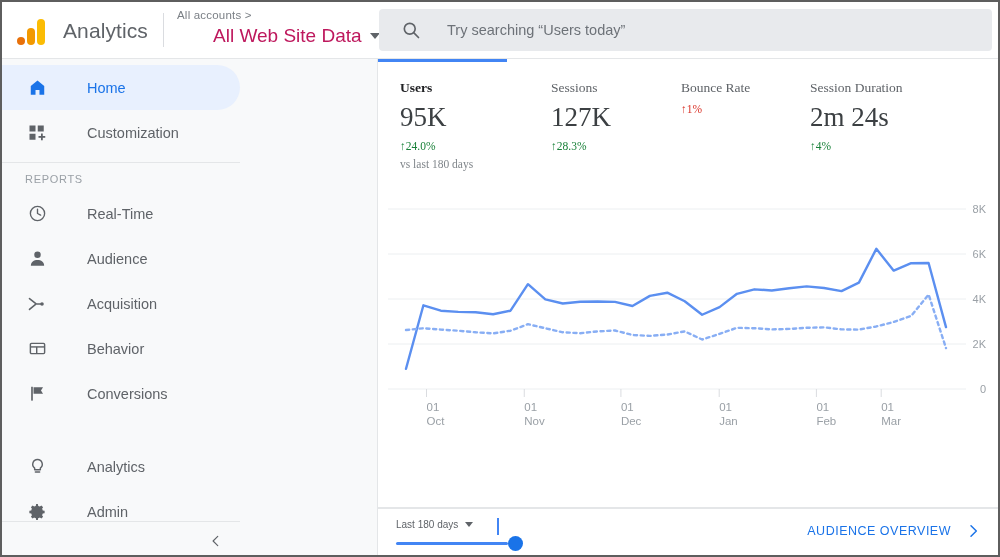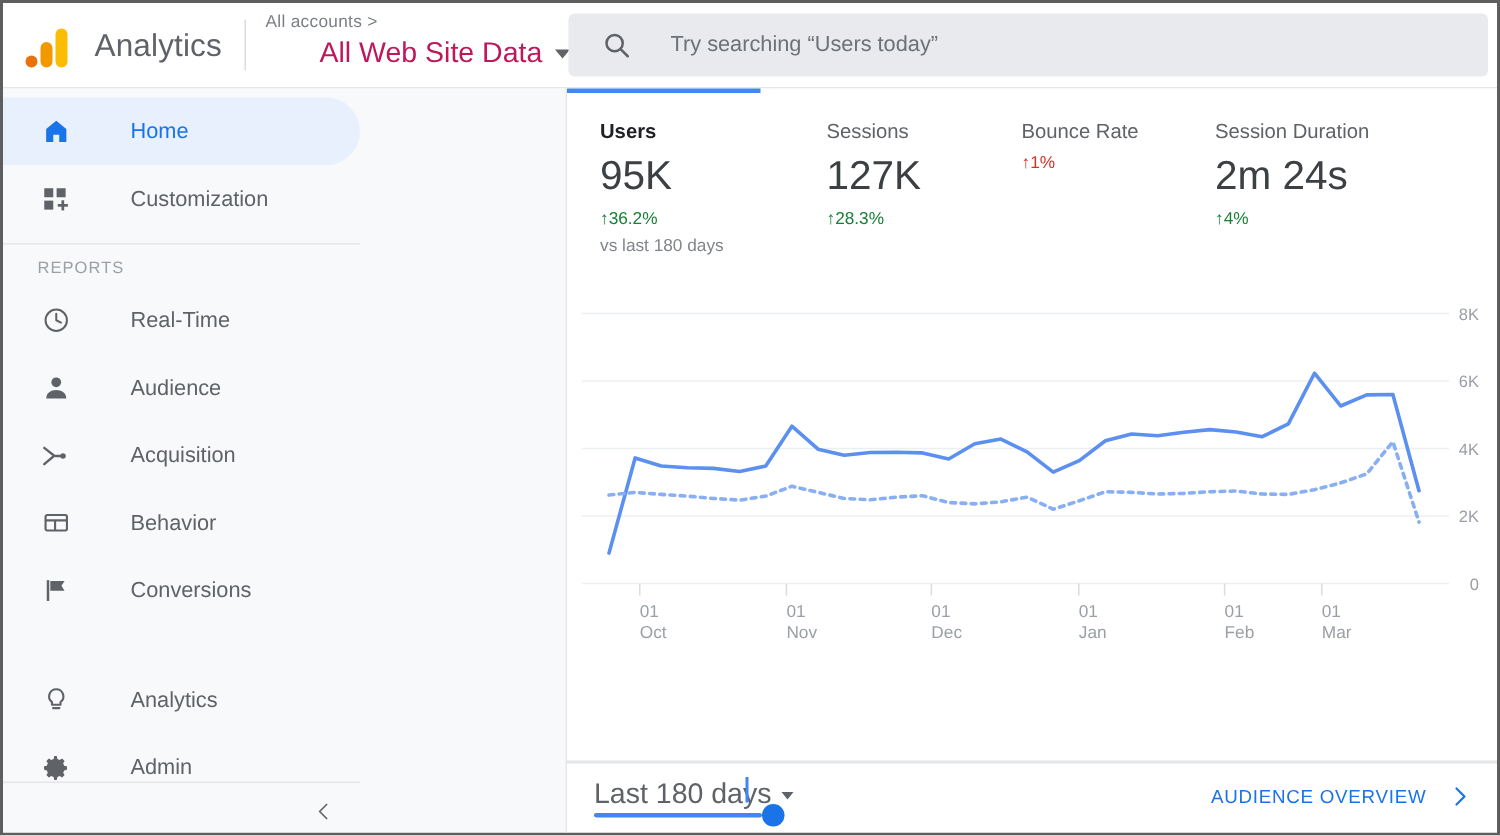--- a/index.html
+++ b/index.html
@@ -200,20 +200,21 @@
     position: absolute;
     left: 0; top: 0;
     width: 129px; height: 3px;
     background: #4285f4;
   }
   .metrics {
     position: absolute;
     left: 0; top: 20px;
     width: 623px;
     display: flex;
+    font-family: Liberation Serif, serif;
   }
   .metric { padding-left: 22px; box-sizing: border-box; }
   .metric.m0 { width: 151px; }
   .metric.m1 { width: 130px; }
   .metric.m2 { width: 129px; }
   .metric.m3 { width: 160px; }
   .metric .mlabel {
     font-size: 13.5px;
     color: #5f6368;
     line-height: 18px;
@@ -259,21 +260,21 @@
     border-top: 1px solid #e4e6e8;
     box-sizing: border-box;
   }
   .daterange {
     position: absolute;
     left: 18px; top: 10px;
     display: flex; align-items: center;
     cursor: pointer;
   }
   .daterange .dtext {
-    font-size: 19px;
+    font-size: 10px;
     color: #5f6368;
     white-space: nowrap;
   }
   .dcaret {
     display: inline-block;
     margin-left: 7px;
     width: 0; height: 0;
     border-left: 4.5px solid transparent;
     border-right: 4.5px solid transparent;
     border-top: 5.5px solid #5f6368;
@@ -461,21 +462,21 @@
     </div>
   </div>
 
   <div class="card">
     <div class="tab-indicator"></div>
 
     <div class="metrics">
       <div class="metric m0">
         <div class="mlabel">Users</div>
         <div class="mvalue">95K</div>
-        <div class="mdelta up"><span>↑</span><span>36.2%</span></div>
+        <div class="mdelta up"><span>↑</span><span>24.0%</span></div>
         <div class="mcompare">vs last 180 days</div>
       </div>
       <div class="metric m1">
         <div class="mlabel">Sessions</div>
         <div class="mvalue">127K</div>
         <div class="mdelta up"><span>↑</span><span>28.3%</span></div>
       </div>
       <div class="metric m2">
         <div class="mlabel">Bounce Rate</div>
         <div class="mdelta down"><span>↑</span><span>1%</span></div>

